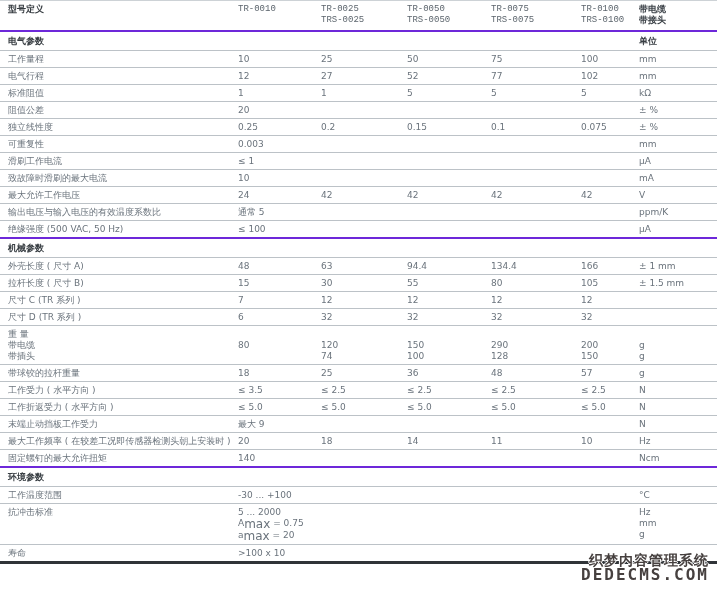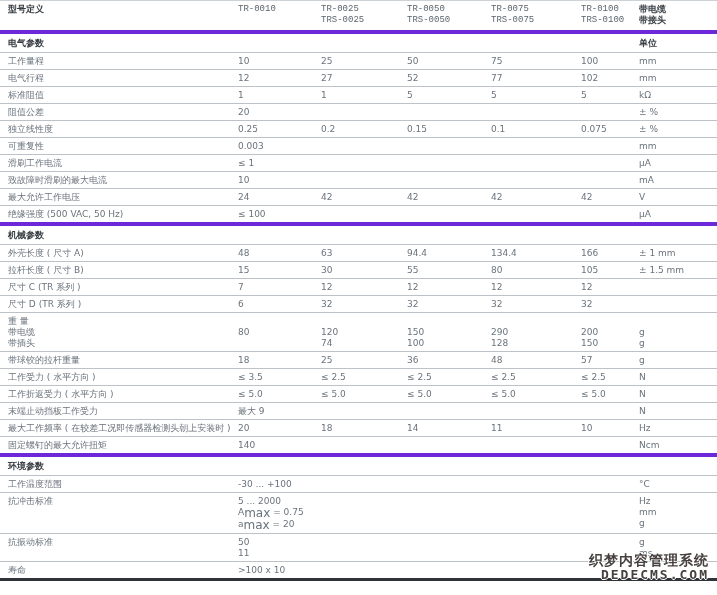--- a/index.html
+++ b/index.html
@@ -10,29 +10,29 @@
   col.c-label{width:232px}col.c-v1{width:83px}col.c-v2{width:86px}
   col.c-v3{width:84px}col.c-v4{width:90px}col.c-v5{width:58px}col.c-unit{width:84px}
   td{font-size:9px;line-height:11px;color:#6a737c;vertical-align:top;
      padding:3px 2px 2px 6px;border-bottom:1px solid #bcc2c7;
      overflow:hidden;white-space:nowrap;}
   td:first-child{padding-left:8px;}
   tr.hdr td{border-bottom:1px solid #858d94;padding-bottom:4px;}
   tr.hdr td.lbl{font-weight:bold;color:#373d42;}
   tr.hdr td.models{color:#5b646c;font-family:Liberation Mono, monospace;}
   tr.hdr td.cab{font-weight:bold;color:#3c4248;}
-  tr.sec td{font-weight:bold;color:#373d42;border-top:4px solid #6d28d9;
+  tr.sec td{font-weight:bold;color:#373d42;border-top:2px solid #6d28d9;
             padding-top:4px;padding-bottom:3px;}
   .ln{min-height:11px;line-height:11px;}
   sub{font-size:12px;vertical-align:-2px;}
   .watermark{position:absolute;right:8px;bottom:13px;text-align:right;
      color:#46403f;font-weight:bold;z-index:5;
      text-shadow:-1px 0 #fff,1px 0 #fff,0 -1px #fff,0 1px #fff;}
   .watermark .w1{font-size:14px;line-height:15px;letter-spacing:1px;}
-  .watermark .w2{font-size:13px;line-height:14px;letter-spacing:2px;
+  .watermark .w2{font-size:16px;line-height:14px;letter-spacing:2px;
      font-family:"DejaVu Sans Mono","Liberation Mono",monospace;}
 </style>
 </head>
 <body>
 
 <table class="spec">
   <colgroup>
     <col class="c-label">
       <col class="c-v1">
       <col class="c-v2">
@@ -147,20 +147,29 @@
       <tr>
         <td>最大允许工作电压</td>
         <td>24</td>
         <td>42</td>
         <td>42</td>
         <td>42</td>
         <td>42</td>
         <td>V</td>
       </tr>
       <tr>
+        <td>输出电压与输入电压的有效温度系数比</td>
+        <td>通常 5</td>
+        <td></td>
+        <td></td>
+        <td></td>
+        <td></td>
+        <td>ppm/K</td>
+      </tr>
+      <tr>
         <td>绝缘强度 (500 VAC, 50 Hz)</td>
         <td>≤ 100</td>
         <td></td>
         <td></td>
         <td></td>
         <td></td>
         <td>μA</td>
       </tr>
       <tr class="sec">
         <td colspan="6">机械参数</td>
@@ -314,35 +323,20 @@
           <div class="ln">a<sub>max</sub> = 20</div>
         </td>
         <td></td>
         <td></td>
         <td></td>
         <td></td>
         <td>
           <div class="ln">Hz</div>
           <div class="ln">mm</div>
           <div class="ln">g</div>
-        </td>
-      </tr>
-      <tr>
-        <td>抗振动标准</td>
-        <td>
-          <div class="ln">50</div>
-          <div class="ln">11</div>
-        </td>
-        <td></td>
-        <td></td>
-        <td></td>
-        <td></td>
-        <td>
-          <div class="ln">g</div>
-          <div class="ln">ms</div>
         </td>
       </tr>
       <tr>
         <td>寿命</td>
         <td>&gt;100 x 10</td>
         <td></td>
         <td></td>
         <td></td>
         <td></td>
         <td></td>

